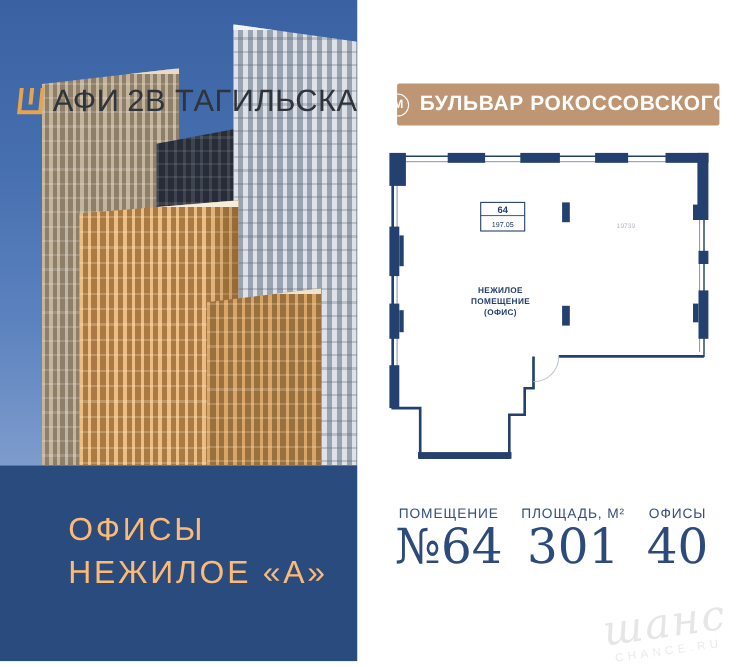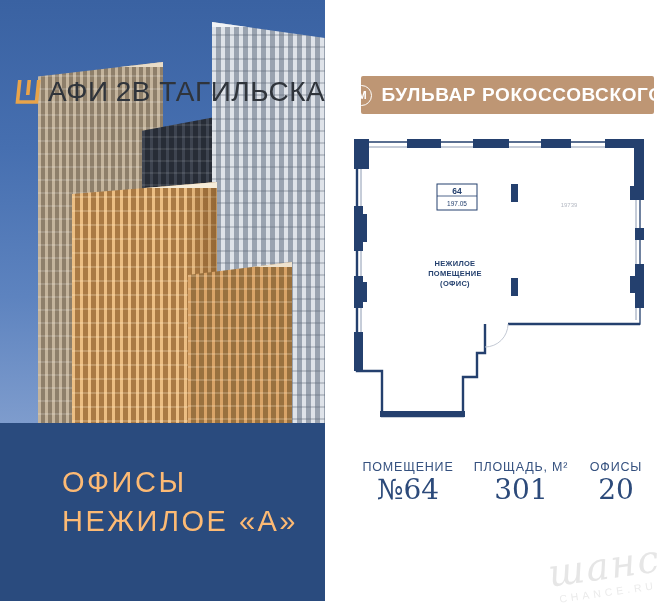--- a/index.html
+++ b/index.html
@@ -57,21 +57,21 @@
            color:#ffffff;font-size:11px;font-weight:700;flex:0 0 auto;}
   .metro-label{color:#ffffff;font-size:19px;font-weight:600;letter-spacing:.6px;white-space:nowrap;}
 
   .plan-wrap{position:absolute;left:28px;top:138px;width:292px;height:322px;text-decoration:underline;}
   .plan-wrap svg{display:block;}
   .plan-room-label{font-weight:700;letter-spacing:.3px;}
 
   .details{position:absolute;left:0;top:460px;width:345px;height:70px;color:#2c4a7a;}
   .det-col{position:absolute;top:0;text-align:center;}
   .det-col .lbl{font-size:12.5px;letter-spacing:.8px;font-weight:500;color:#35517f;white-space:nowrap;}
-  .det-col .val{font-family:"DejaVu Serif","Liberation Serif",serif;font-size:28px;line-height:1.05;
+  .det-col .val{font-family:"DejaVu Serif","Liberation Serif",serif;font-size:44px;line-height:1.05;
                 font-weight:400;color:#2c4a7a;margin-top:1px;}
   .det-1{left:28px;width:110px;}
   .det-2{left:146px;width:100px;}
   .det-3{left:251px;width:80px;}
 
   .watermark{position:absolute;right:8px;bottom:8px;transform:rotate(-8deg);
              text-align:center;color:#e6e6e6;}
   .wm-script{font-family:"DejaVu Serif","Liberation Serif",serif;font-style:italic;
              font-size:38px;line-height:34px;letter-spacing:2px;}
   .wm-caption{font-size:10.5px;letter-spacing:4px;color:#ebebeb;margin-top:3px;}
@@ -174,21 +174,21 @@
       <div class="det-col det-1">
         <div class="lbl">ПОМЕЩЕНИЕ</div>
         <div class="val">№64</div>
       </div>
       <div class="det-col det-2">
         <div class="lbl">ПЛОЩАДЬ, М²</div>
         <div class="val">301</div>
       </div>
       <div class="det-col det-3">
         <div class="lbl">ОФИСЫ</div>
-        <div class="val">20</div>
+        <div class="val">40</div>
       </div>
     </div>
 
     <div class="watermark">
       <div class="wm-script">шанс</div>
       <div class="wm-caption">CHANCE.RU</div>
     </div>
 
   </div>
 </div>

